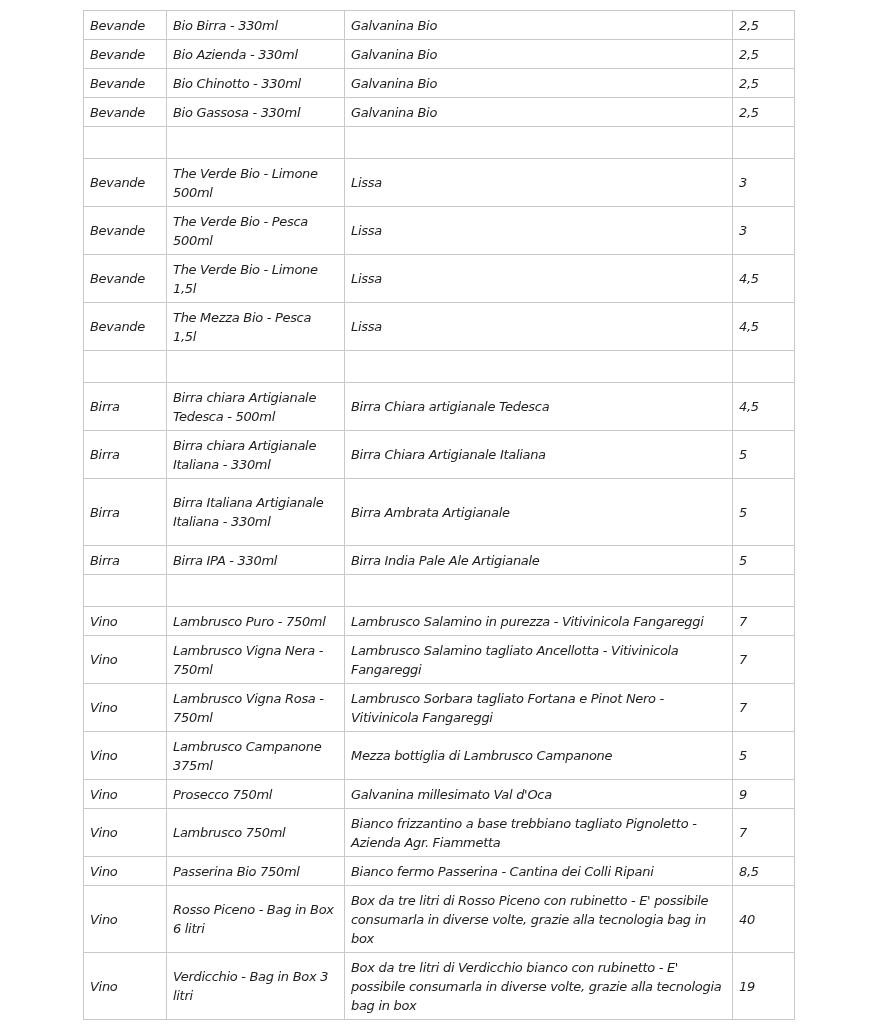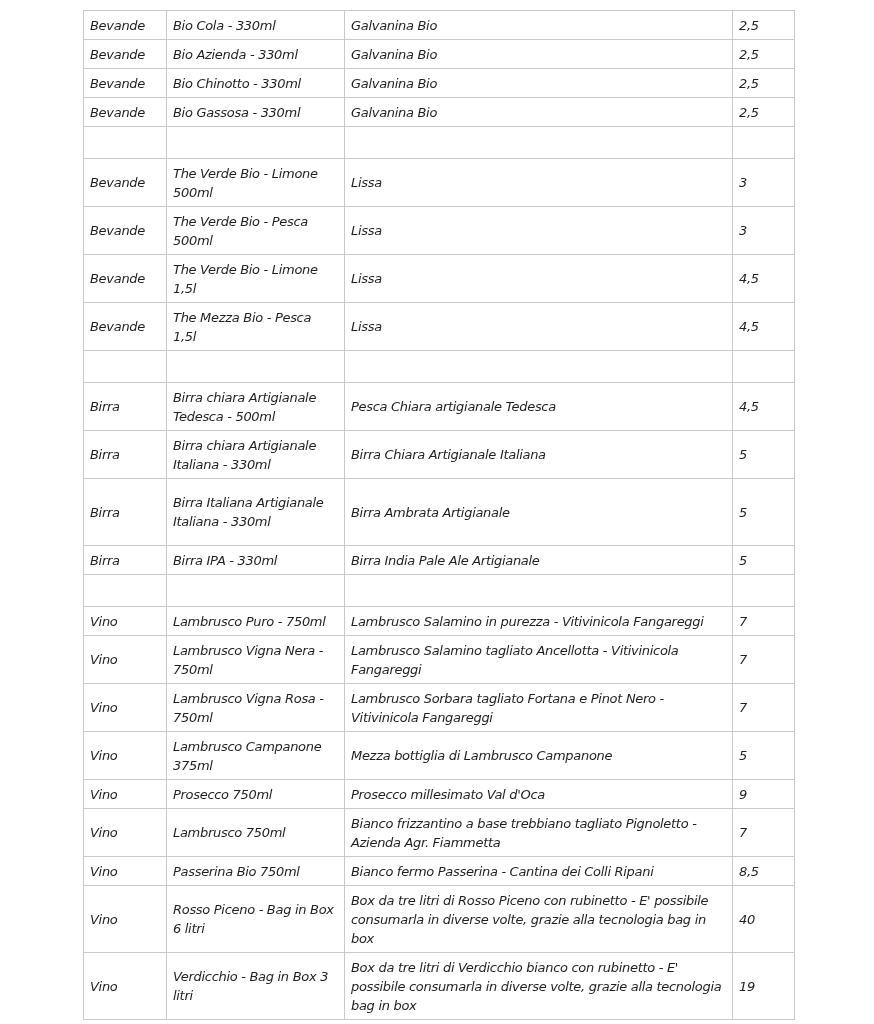--- a/index.html
+++ b/index.html
@@ -22,21 +22,21 @@
   <table>
     <colgroup>
         <col class="c1">
         <col class="c2">
         <col class="c3">
         <col class="c4">
       </colgroup>
     <tbody id="tbody">
         <tr class="r1">
           <td>Bevande</td>
-          <td>Bio Cola - 330ml</td>
+          <td>Bio Birra - 330ml</td>
           <td>Galvanina Bio</td>
           <td>2,5</td>
         </tr>
         <tr class="r1">
           <td>Bevande</td>
           <td>Bio Azienda - 330ml</td>
           <td>Galvanina Bio</td>
           <td>2,5</td>
         </tr>
         <tr class="r1">
@@ -83,21 +83,21 @@
         </tr>
         <tr class="blank">
           <td></td>
           <td></td>
           <td></td>
           <td></td>
         </tr>
         <tr class="r2">
           <td>Birra</td>
           <td>Birra chiara Artigianale Tedesca - 500ml</td>
-          <td>Pesca Chiara artigianale Tedesca</td>
+          <td>Birra Chiara artigianale Tedesca</td>
           <td>4,5</td>
         </tr>
         <tr class="r2">
           <td>Birra</td>
           <td>Birra chiara Artigianale Italiana - 330ml</td>
           <td>Birra Chiara Artigianale Italiana</td>
           <td>5</td>
         </tr>
         <tr class="r3">
           <td>Birra</td>
@@ -137,21 +137,21 @@
         </tr>
         <tr class="r2">
           <td>Vino</td>
           <td>Lambrusco Campanone 375ml</td>
           <td>Mezza bottiglia di Lambrusco Campanone</td>
           <td>5</td>
         </tr>
         <tr class="r1">
           <td>Vino</td>
           <td>Prosecco 750ml</td>
-          <td>Prosecco millesimato Val d'Oca</td>
+          <td>Galvanina millesimato Val d'Oca</td>
           <td>9</td>
         </tr>
         <tr class="r2">
           <td>Vino</td>
           <td>Lambrusco 750ml</td>
           <td>Bianco frizzantino a base trebbiano tagliato Pignoletto - Azienda Agr. Fiammetta</td>
           <td>7</td>
         </tr>
         <tr class="r1">
           <td>Vino</td>

